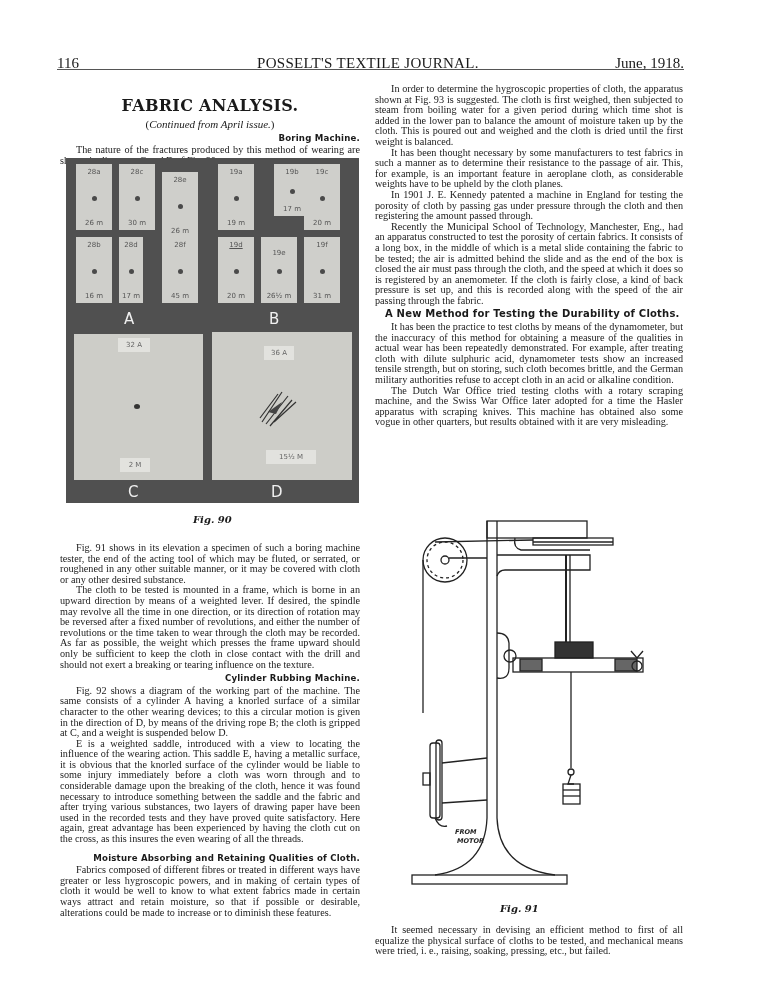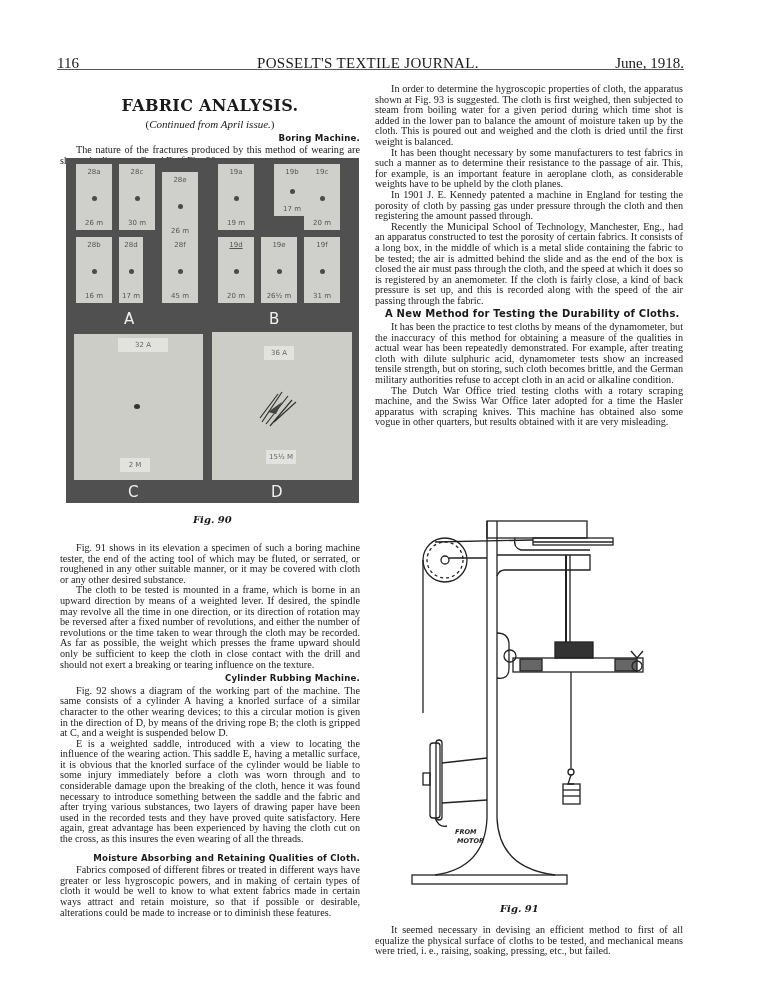--- a/index.html
+++ b/index.html
@@ -56,31 +56,31 @@
   <p class="para">The nature of the fractures produced by this method of wearing are shown in diagrams C and D of Fig. 90.</p>
 </div>
 
 <div class="fig90">
   <div id="panelA"></div>
   <div id="panelB"></div>
   <div class="panel-letter" style="left:58px;top:152px;">A</div>
   <div class="panel-letter" style="left:203px;top:152px;">B</div>
 
   <div class="big-panel" style="left:8px;top:176px;width:129px;height:146px;">
-    <div class="tag" style="left:44px;top:4px;width:50px;">32 A</div>
+    <div class="tag" style="left:44px;top:4px;width:32px;">32 A</div>
     <div style="position:absolute;left:60px;top:70px;width:6px;height:5px;border-radius:50%;background:#333;"></div>
     <div class="tag" style="left:46px;top:124px;width:30px;">2 M</div>
   </div>
   <div class="big-panel" style="left:146px;top:174px;width:140px;height:148px;">
     <div class="tag" style="left:52px;top:14px;width:30px;">36 A</div>
     <svg style="position:absolute;left:40px;top:50px;" width="60" height="50">
       <path d="M10 40 L30 10 M14 42 L36 14 M18 44 L40 18 M8 36 L26 12 M22 40 L44 20" stroke="#333" stroke-width="1.2"></path>
       <path d="M16 30 L30 20 L24 32 Z" fill="#444"></path>
     </svg>
-    <div class="tag" style="left:54px;top:118px;width:30px;">15½ M</div>
+    <div class="tag" style="left:54px;top:118px;width:50px;">15½ M</div>
   </div>
   <div class="panel-letter" style="left:62px;top:325px;">C</div>
   <div class="panel-letter" style="left:205px;top:325px;">D</div>
 <div class="swatch" style="left: 10px; top: 6px; width: 36px; height: 66px;">
       <div class="sw-label" style="top: 4px;">28a</div>
       <div class="sw-dot"></div>
       <div class="sw-label" style="bottom: 3px;">26 m</div>
     </div>
     <div class="swatch" style="left: 53px; top: 6px; width: 36px; height: 66px;">
       <div class="sw-label" style="top: 4px;">28c</div>
@@ -121,21 +121,21 @@
       <div class="sw-label" style="top: 4px;">19c</div>
       <div class="sw-dot"></div>
       <div class="sw-label" style="bottom: 3px;">20 m</div>
     </div>
     <div class="swatch" style="left: 152px; top: 79px; width: 36px; height: 66px;">
       <div class="sw-label" style="top: 4px; text-decoration: underline;">19d</div>
       <div class="sw-dot"></div>
       <div class="sw-label" style="bottom: 3px;">20 m</div>
     </div>
     <div class="swatch" style="left: 195px; top: 79px; width: 36px; height: 66px;">
-      <div class="sw-label" style="top: 4px;">19e</div>
+      <div class="sw-label" style="top: 12px;">19e</div>
       <div class="sw-dot"></div>
       <div class="sw-label" style="bottom: 3px;">26½ m</div>
     </div>
     <div class="swatch" style="left: 238px; top: 79px; width: 36px; height: 66px;">
       <div class="sw-label" style="top: 4px;">19f</div>
       <div class="sw-dot"></div>
       <div class="sw-label" style="bottom: 3px;">31 m</div>
     </div>
   </div>
 <div class="fig-caption" style="left:193px;top:514px;">Fig. 90</div>

